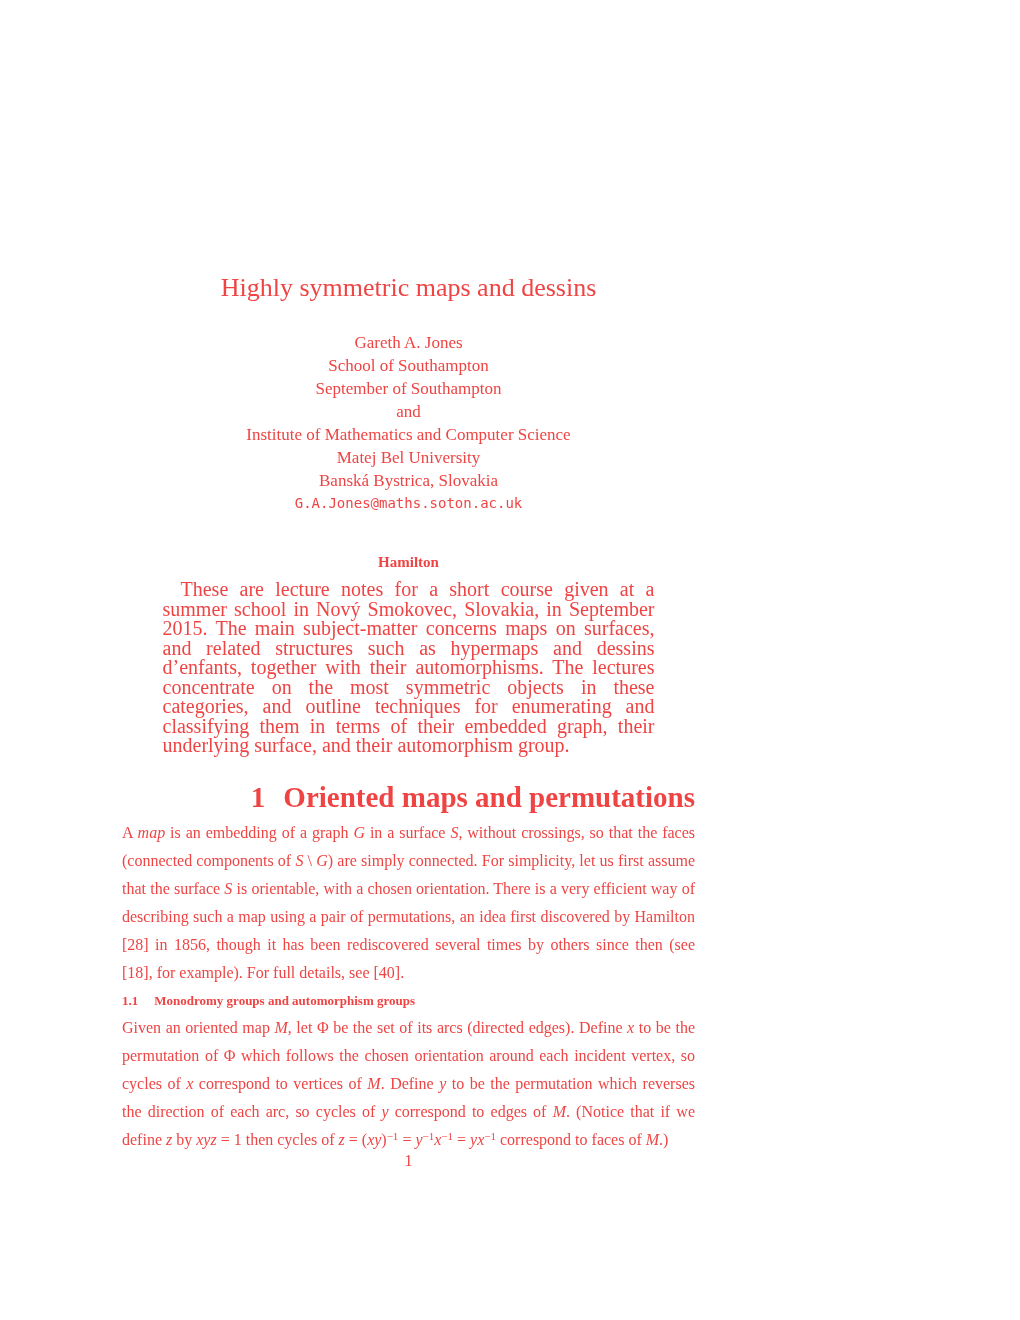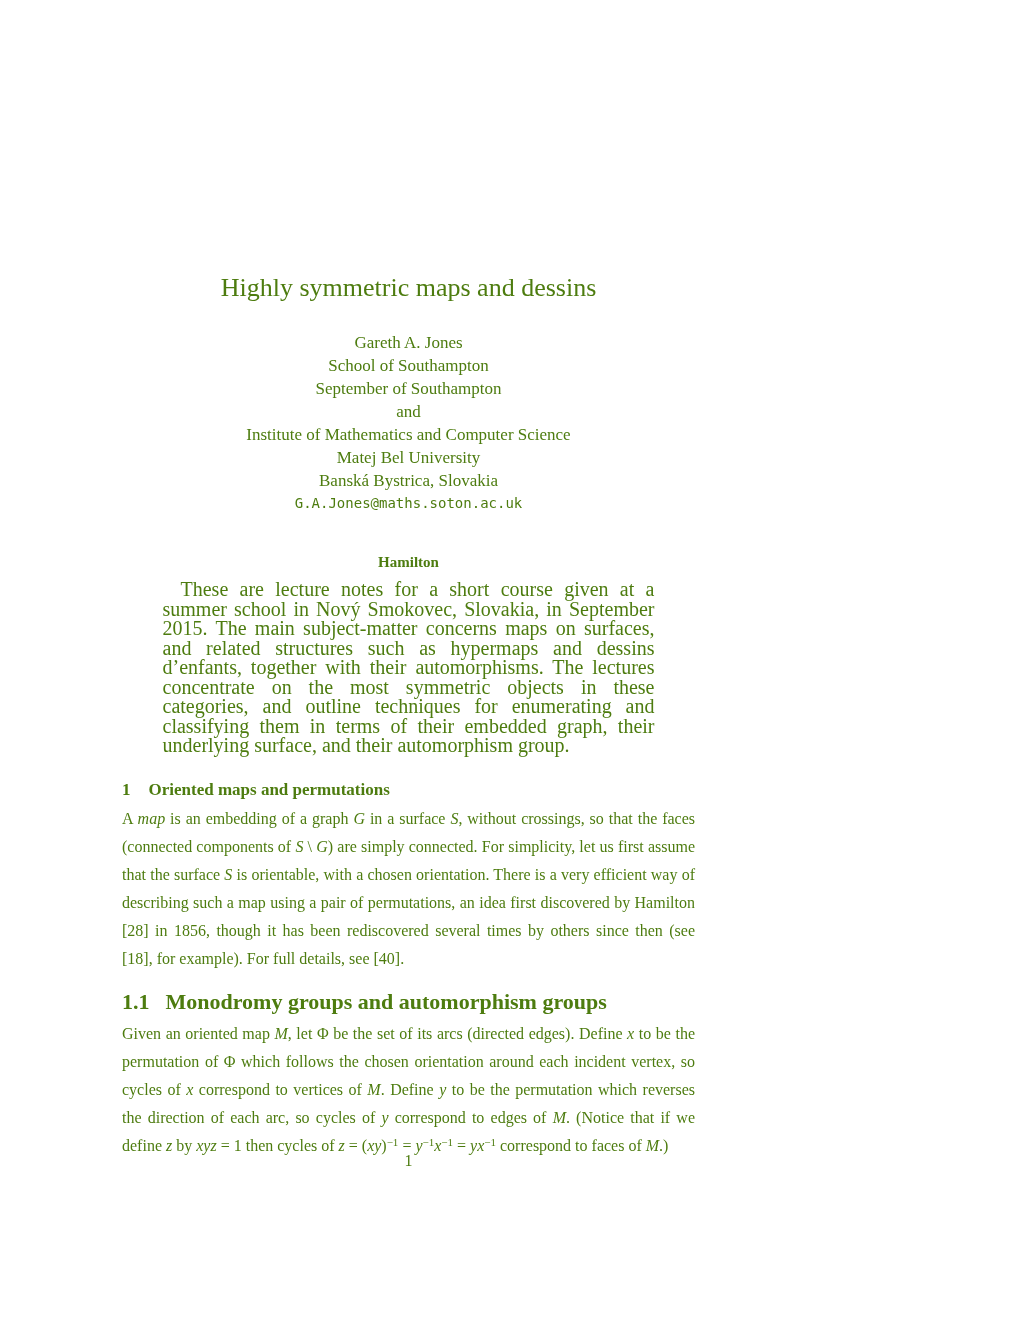--- a/index.html
+++ b/index.html
@@ -3,21 +3,21 @@
 <meta charset="utf-8">
 <style>
   * { margin: 0; padding: 0; box-sizing: border-box; }
   html, body { background: #ffffff; }
   .page {
     position: relative;
     width: 1020px;
     height: 1320px;
     background: #ffffff;
     font-family: "Liberation Serif", "DejaVu Serif", serif;
-    color: #4d7c0f;
+    color: #ef4444;
     overflow: hidden;
   }
   .content {
     position: absolute;
     left: 122px;
     top: 0;
     width: 573px;
   }
   .title {
     margin-top: 272px;
@@ -47,28 +47,29 @@
   }
   .abstract-text {
     margin-top: 9px;
     font-size: 20px;
     line-height: 19.5px;
     text-align: justify;
     text-indent: 18px;
   }
   .section-heading {
     margin-top: 24px;
-    font-size: 17px;
+    font-size: 29px;
     font-weight: bold;
     line-height: 1.2;
+    text-align: right;
   }
   .sec-num { margin-right: 18px; }
   .subsection-heading {
-    margin-top: 16px;
-    font-size: 22px;
+    margin-top: 6px;
+    font-size: 13px;
     font-weight: bold;
     line-height: 1.2;
   }
   .subsec-num { margin-right: 16px; }
   .body-par {
     margin-top: 5px;
     font-size: 16px;
     line-height: 28px;
     text-align: justify;
   }

